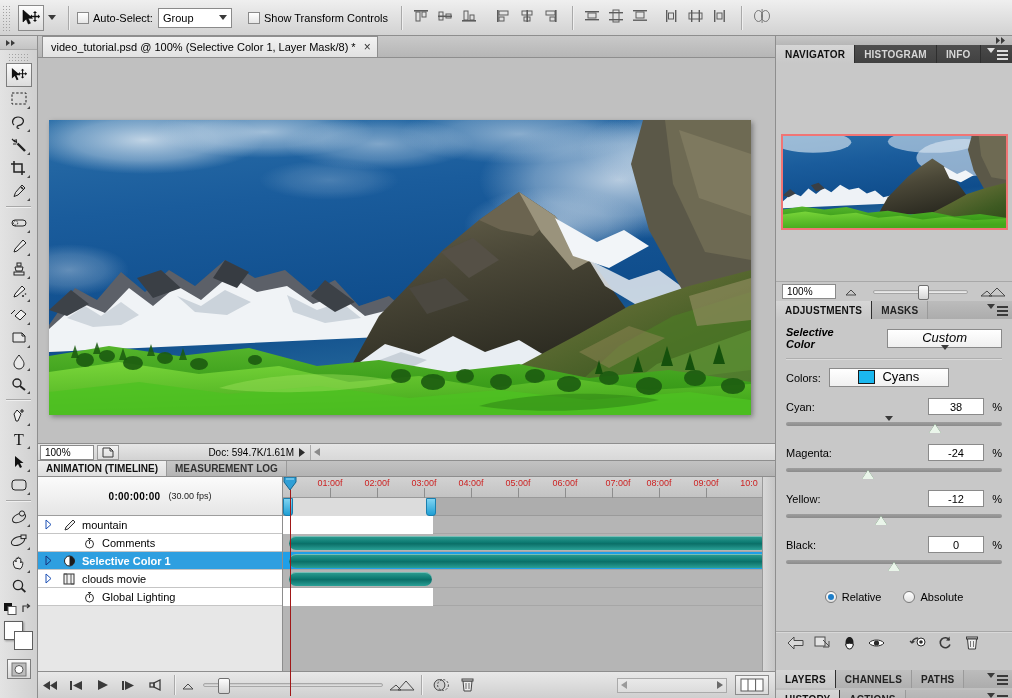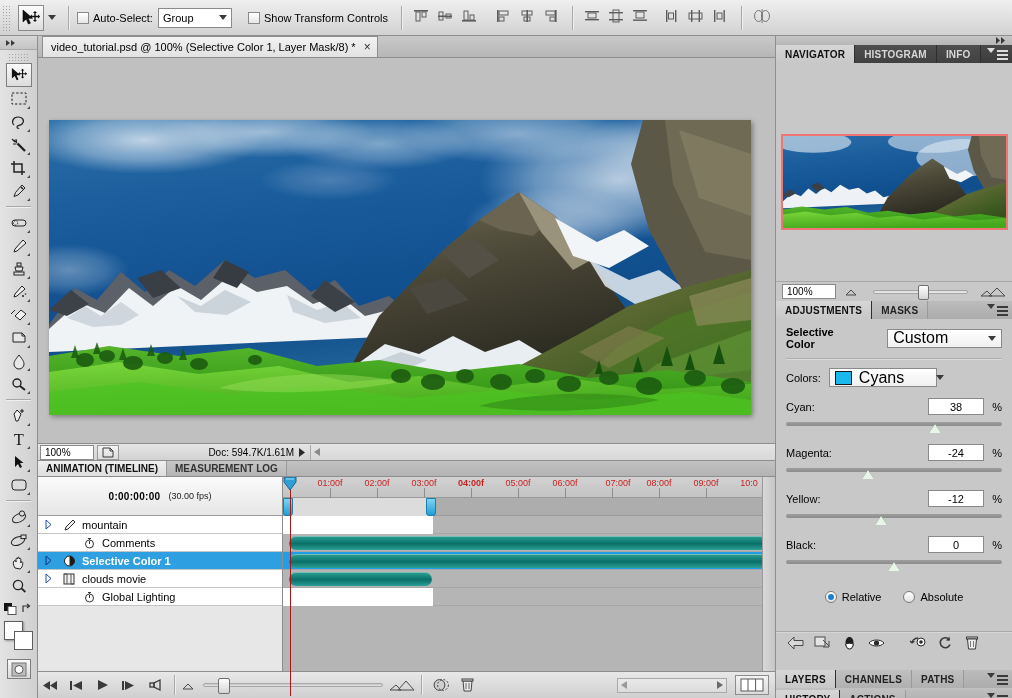--- a/index.html
+++ b/index.html
@@ -157,24 +157,24 @@
      display:flex;align-items:center;gap:8px; padding:0 6px;}
   .navzoom{ width:54px;height:15px;background:#fff;border:1px solid #8a8a8a;
      display:flex;align-items:center;padding-left:4px;font-size:10px;}
   .nav-slider{ flex:1; display:flex; align-items:center; justify-content:space-between;}
   .nz-track{ width:95px;height:4px;background:linear-gradient(#d8d8d8,#eee);border:1px solid #a5a5a5;border-radius:2px;position:relative;}
   .nz-thumb{ position:absolute;left:44px;top:-6px;width:11px;height:15px;border:1px solid #6f6f6f;border-radius:2px;
      background:linear-gradient(#fdfdfd,#d5d5d5);}
 
   
   .adjbody{ background:#c8c8c8; padding:0 10px;}
-  .adjhead{ display:flex;align-items:center;gap:24px; padding:7px 0 6px 0;}
+  .adjhead{ display:flex;align-items:center;gap:24px; padding:7px 0 6px 0;font-style:italic;}
   .adjtitle{ font-size:11px;font-weight:bold;}
   .selbox{ height:19px;border:1px solid #8a8a8a;background:linear-gradient(#fff,#f0f0f0);
-     display:flex;align-items:center;justify-content:space-between;padding:0 5px;font-size:16px;}
+     display:flex;align-items:center;justify-content:space-between;padding:0 5px;font-size:13px;flex-direction:column;}
   .divline{ height:1px;background:#aeaeae;box-shadow:0 1px 0 #dadada; margin:2px 0 9px 0;}
   .rowlabel{ font-size:11px;}
   .colorsrow{ display:flex;align-items:center;gap:8px; margin-bottom:11px;}
   .cswatch{ width:17px;height:14px;background:#1bb8ef;border:1px solid #1a1a1a;}
   .sl-row{ display:flex;align-items:center;justify-content:space-between; }
   .numbox{ width:56px;height:17px;background:#fff;border:1px solid #8a8a8a;
      display:flex;align-items:center;justify-content:center;font-size:11px;}
   .pct{ width:12px;font-size:11px; text-align:right;}
   .slider{ position:relative; height:16px; margin:5px 0 8px 0;}
   .sl-track{ position:absolute;left:0;right:0;top:2px;height:4px;
@@ -763,21 +763,21 @@
             <div class="rtick" style="left:141px;"></div>
             <div class="rtick" style="left:188px;"></div>
             <div class="rtick" style="left:235px;"></div>
             <div class="rtick" style="left:282px;"></div>
             <div class="rtick" style="left:329px;"></div>
             <div class="rtick" style="left:376px;"></div>
             <div class="rtick" style="left:423px;"></div>
             <div class="rlab" style="left:47px;">01:00f</div>
             <div class="rlab" style="left:94px;">02:00f</div>
             <div class="rlab" style="left:141px;">03:00f</div>
-            <div class="rlab" style="left:188px;font-weight:bold;">04:00f</div>
+            <div class="rlab" style="left:188px;">04:00f</div>
             <div class="rlab" style="left:235px;">05:00f</div>
             <div class="rlab" style="left:282px;">06:00f</div>
             <div class="rlab" style="left:335px;">07:00f</div>
             <div class="rlab" style="left:376px;">08:00f</div>
             <div class="rlab" style="left:423px;">09:00f</div>
             <div class="rlab" style="left:466px;">10:0</div>
           </div>
 
           <div class="workbar">
             <div class="inner" style="left:7px; width:143px;"></div>
@@ -963,21 +963,21 @@
         <span class="adjtitle">Selective Color</span>
         <div class="selbox" style="width:118px;">
           <span>Custom</span>
           <span class="tri-dn"></span>
         </div>
       </div>
       <div class="divline"></div>
 
       <div class="colorsrow">
         <span class="rowlabel">Colors:</span>
-        <div class="selbox" style="width:108px;gap:32px;">
+        <div class="selbox" style="width:120px;gap:32px;">
           <span style="display:flex;align-items:center;gap:7px;">
             <span class="cswatch"></span>
             <span>Cyans</span>
           </span>
           <span class="tri-dn"></span>
         </div>
       </div>
 
       <div class="sl-row">
         <span class="rowlabel">Cyan:</span>

